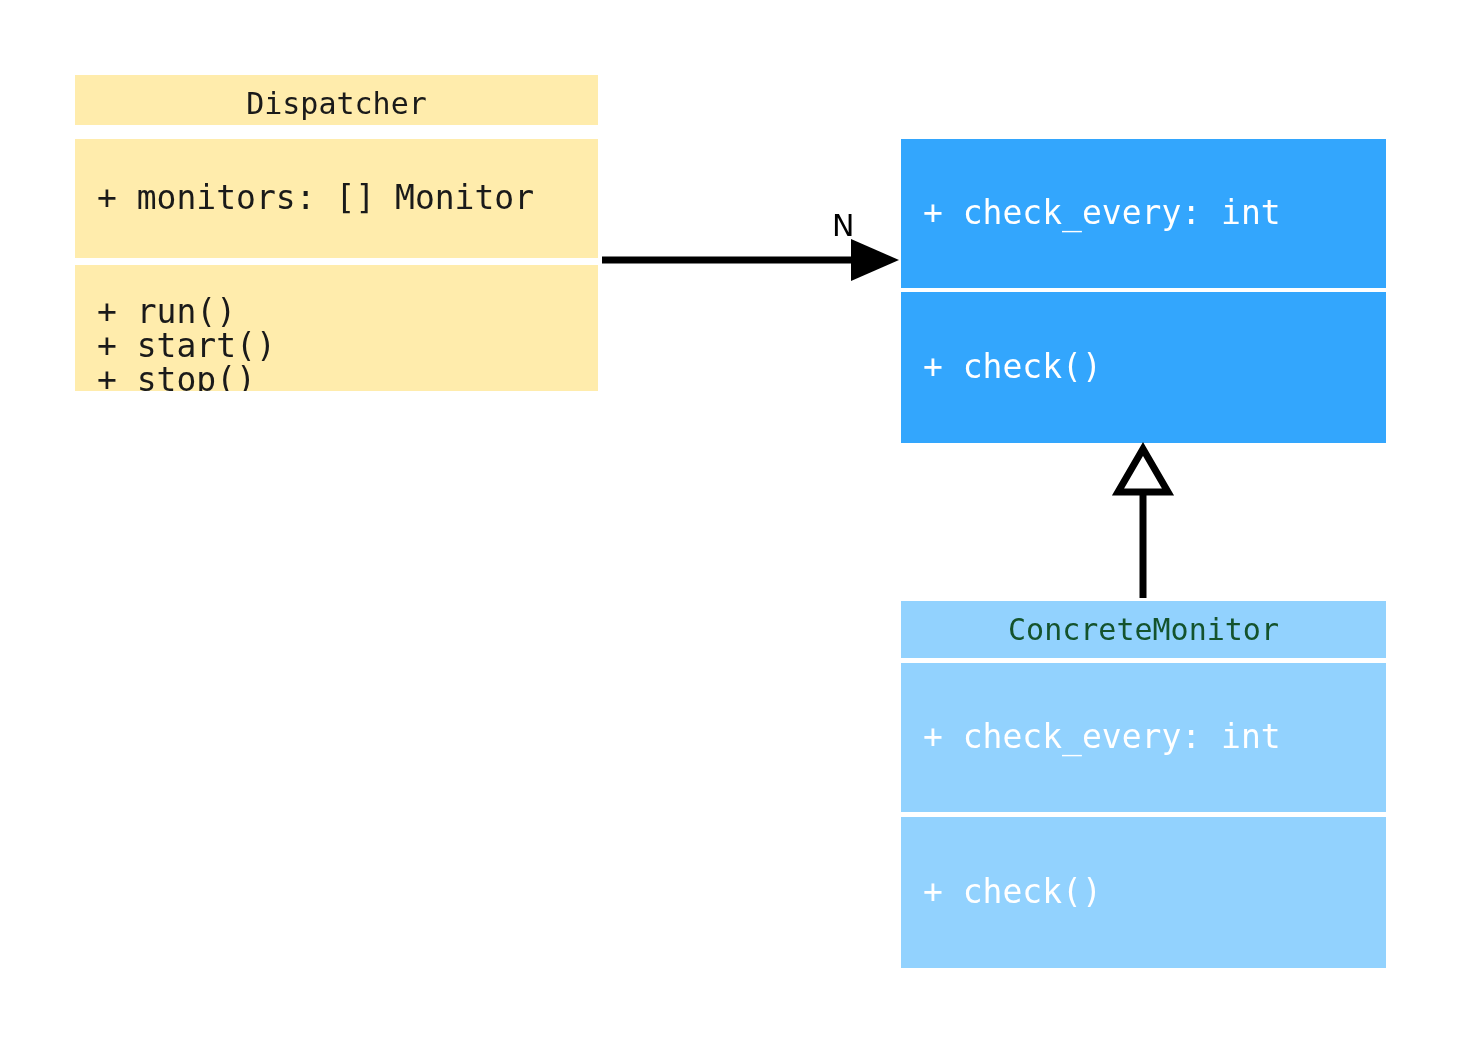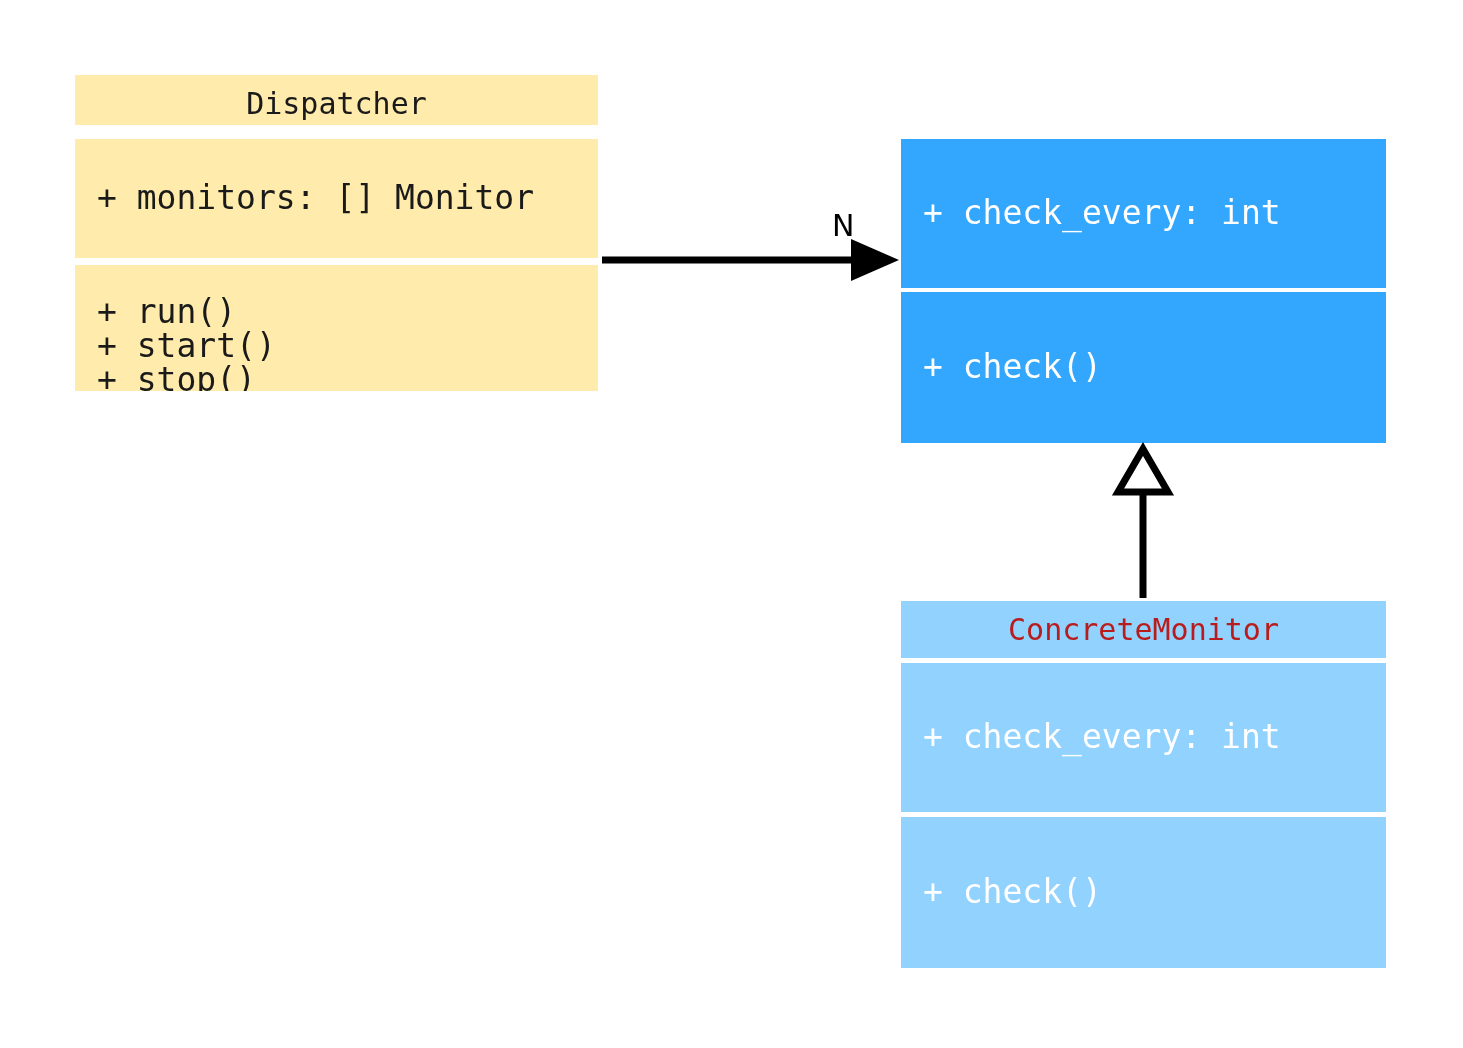--- a/index.html
+++ b/index.html
@@ -48,21 +48,21 @@
   .c-dispatcher .uml-title { color: #1a1a1a; }
   .c-dispatcher .uml-members { color: #1a1a1a; }
 
   
   .c-monitor .uml-band { background: #33a6fd; }
   .c-monitor .uml-title { color: #ffffff; font-style: italic; }
   .c-monitor .uml-members { color: #ffffff; }
 
   
   .c-concrete .uml-band { background: #92d2fe; }
-  .c-concrete .uml-title { color: #b91c1c; }
+  .c-concrete .uml-title { color: #14532d; }
   .c-concrete .uml-members { color: #ffffff; }
 
   
   #connectors {
     position: absolute;
     left: 0;
     top: 0;
     width: 1463px;
     height: 1048px;
     pointer-events: none;

